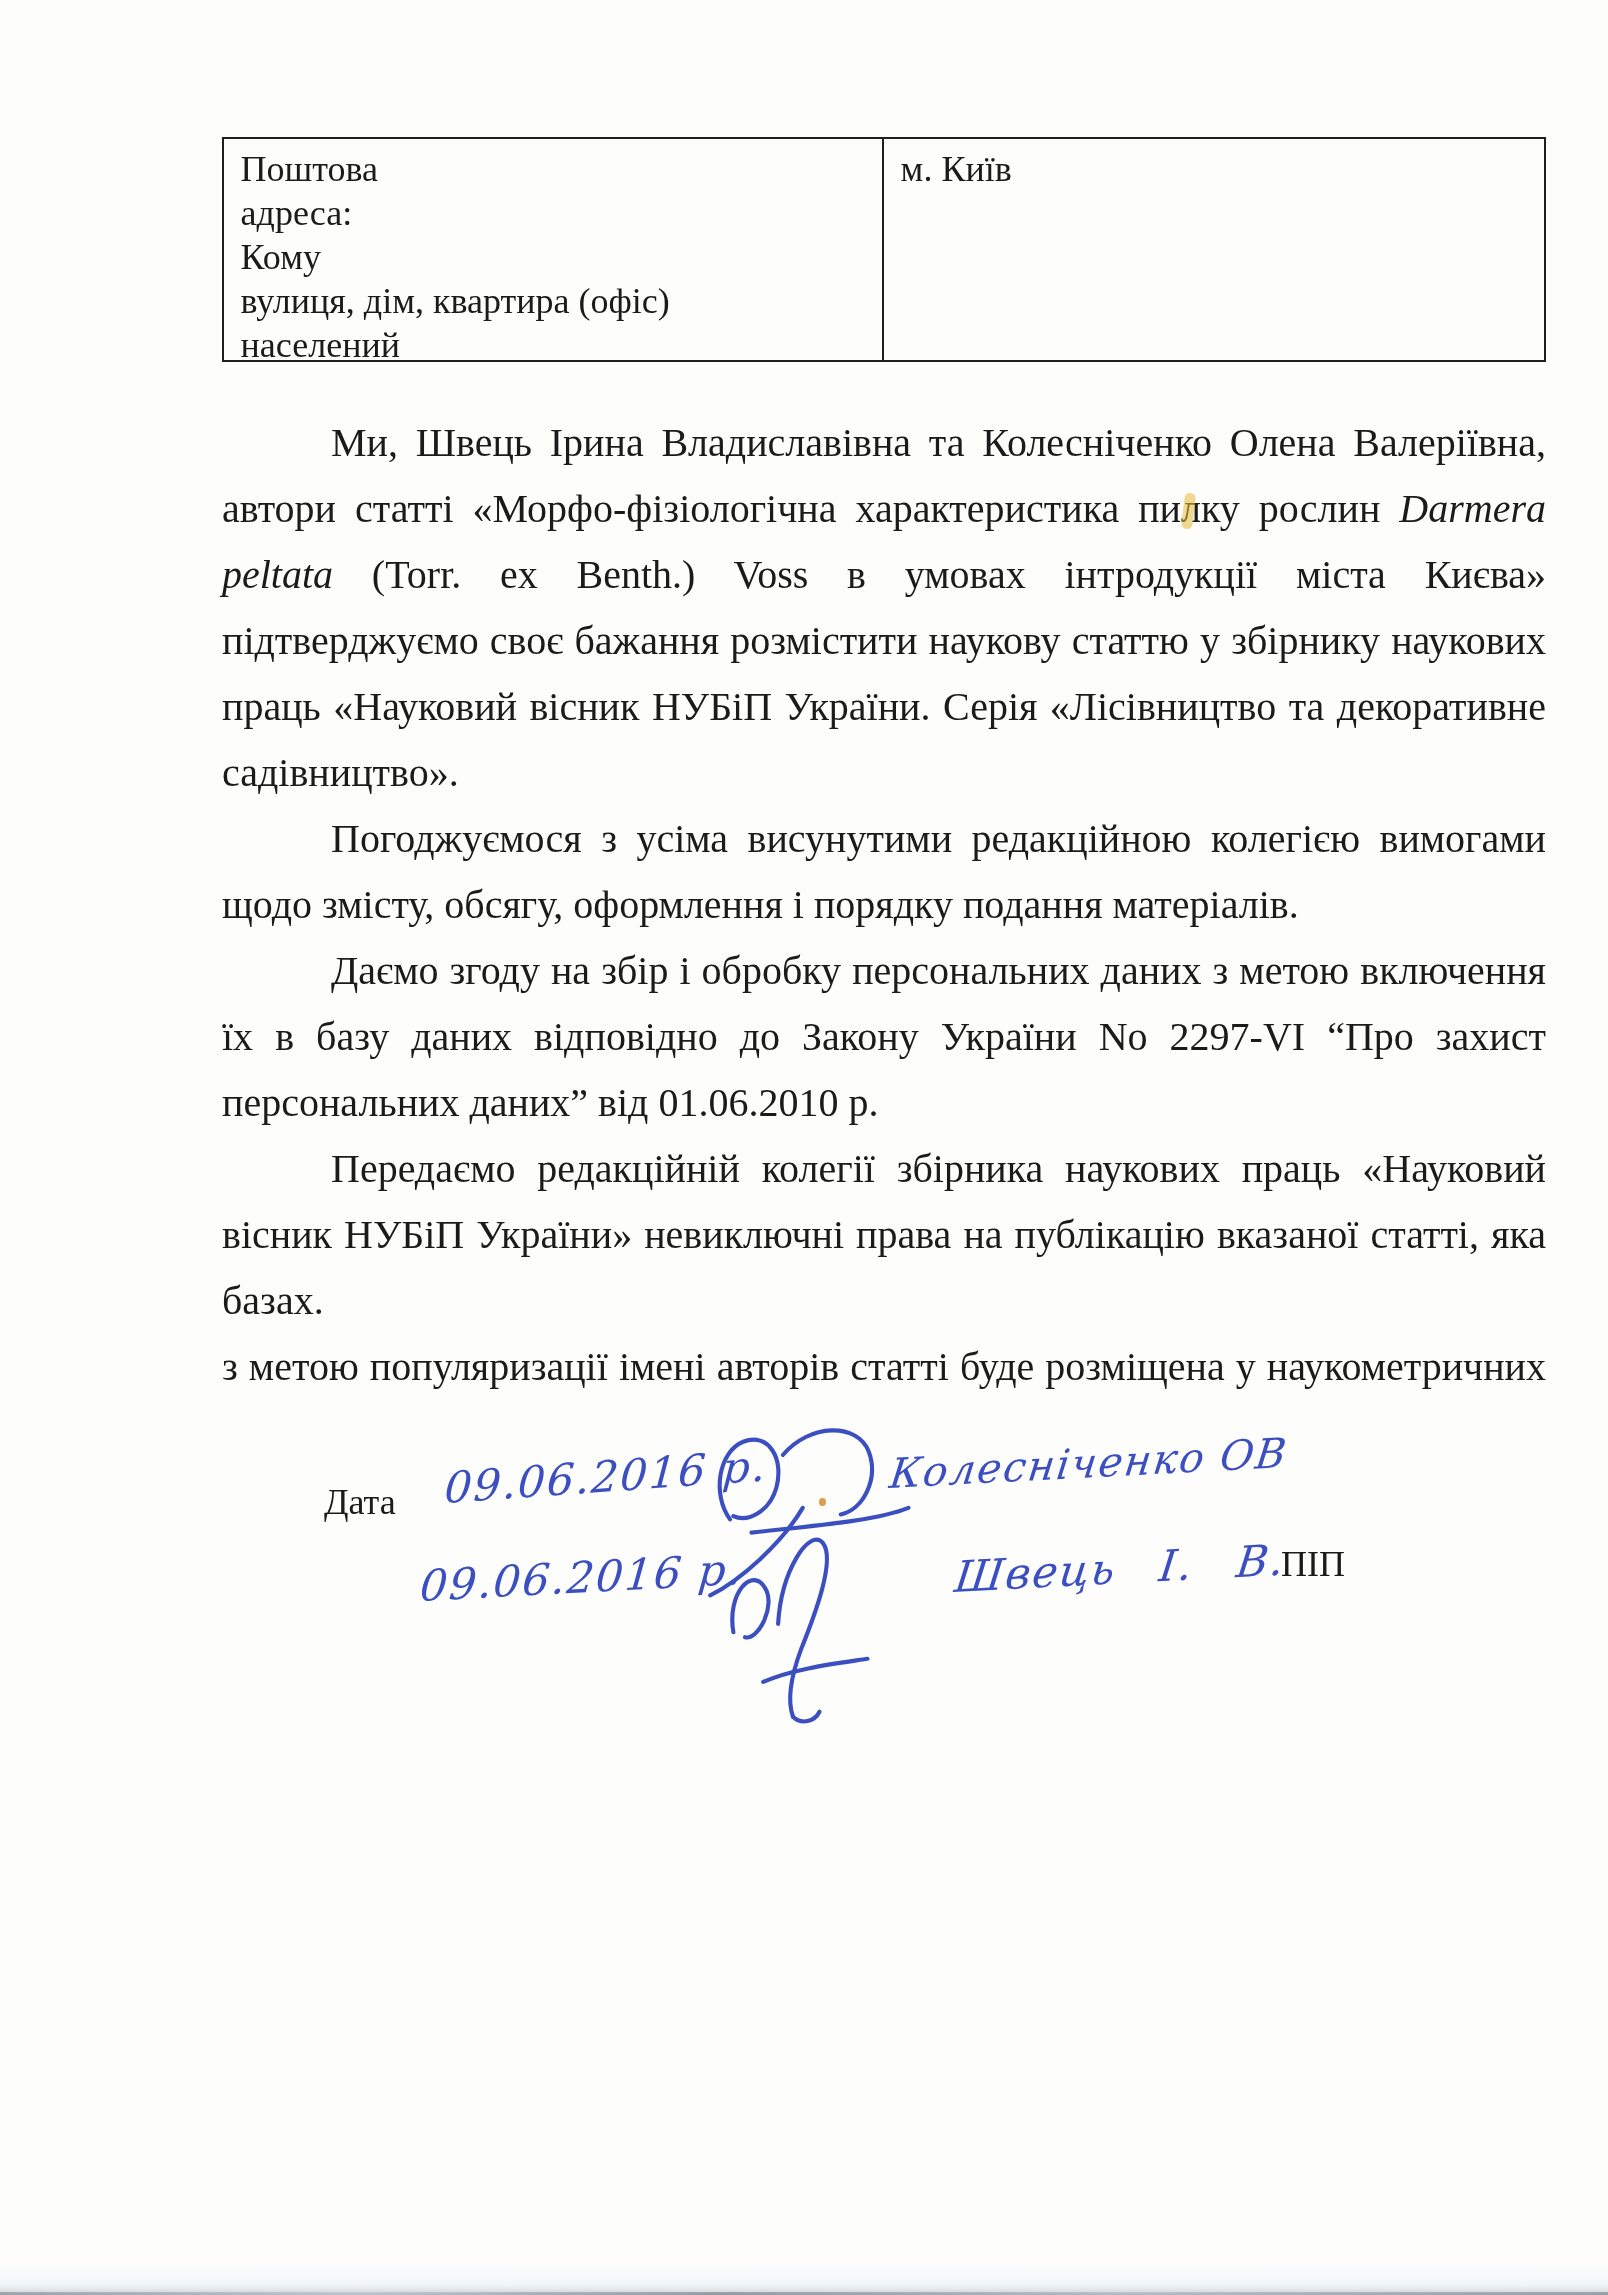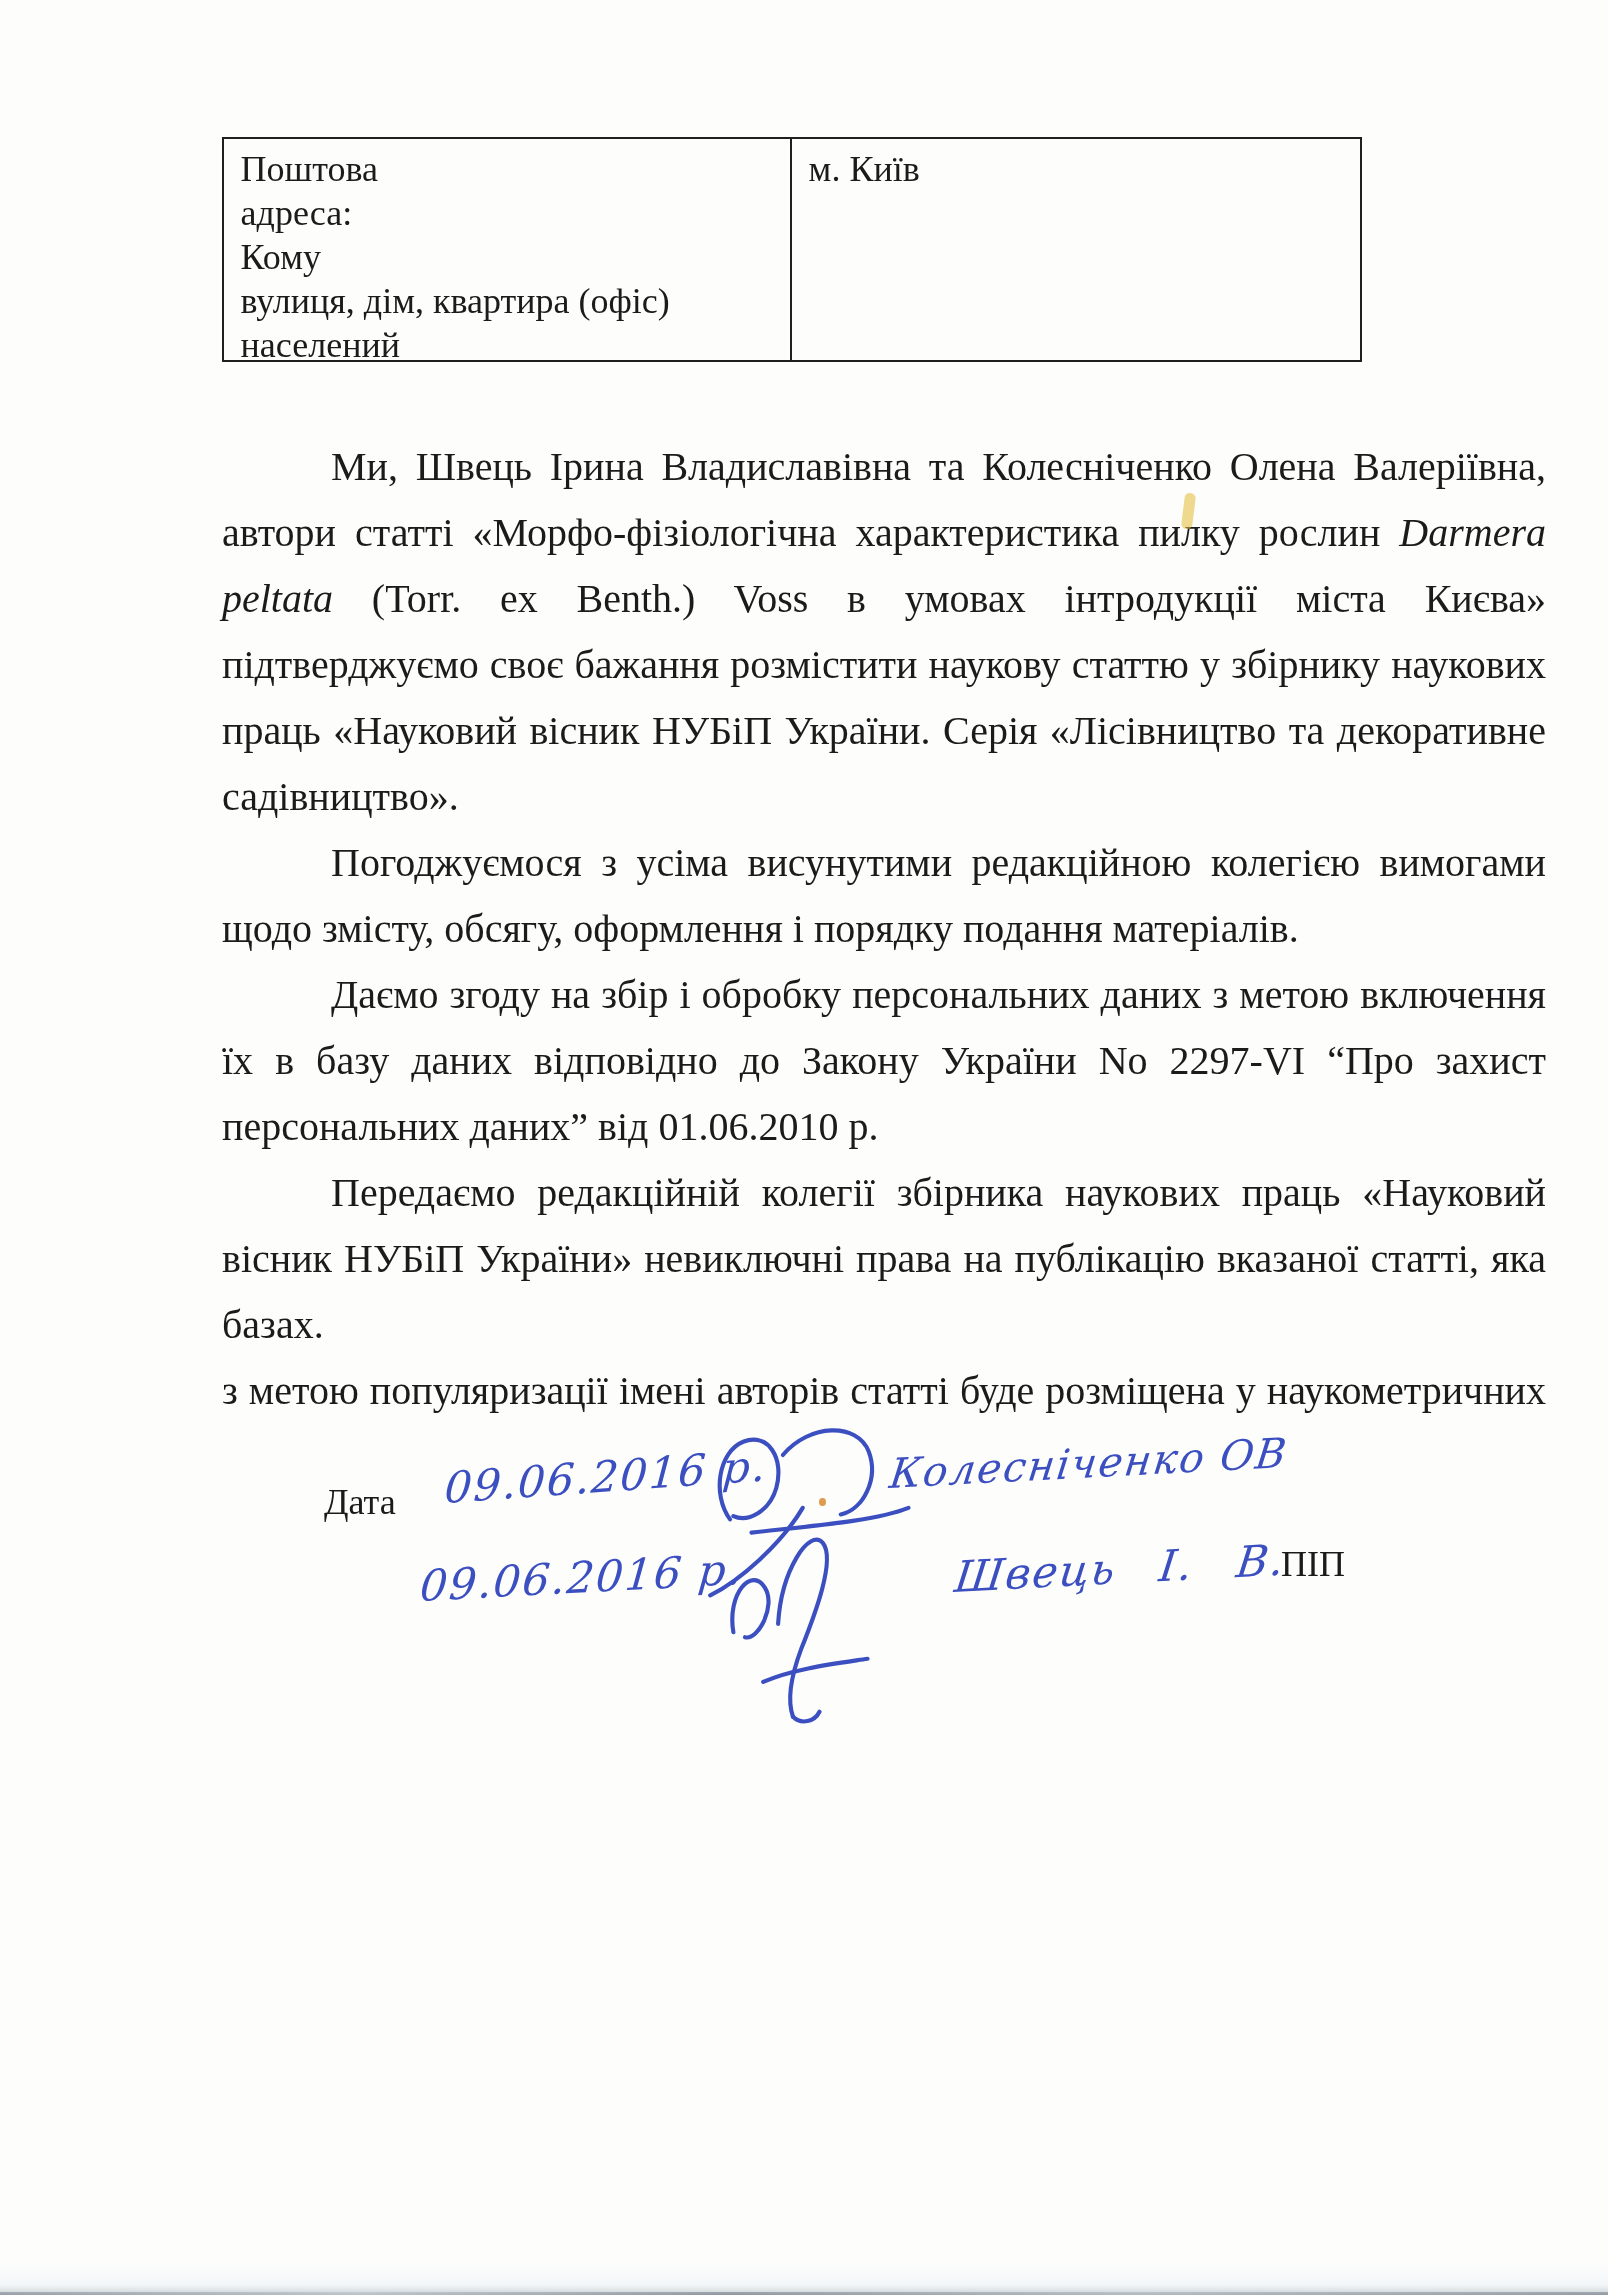--- a/index.html
+++ b/index.html
@@ -14,35 +14,35 @@
     width:1609px;height:2295px;
     background:var(--paper);
     overflow:hidden;
     font-family:"Liberation Serif","DejaVu Serif",serif;
     color:var(--text);
   }
 
   
   .addr-table{
     position:absolute;left:222px;top:137px;
-    width:1140px;height:225px;
+    width:1324px;height:225px;
     border:2.5px solid var(--border);
     display:flex;
     box-sizing:border-box;
   }
   .addr-cell{box-sizing:border-box;padding:8.3px 16.6px 0 16.6px;}
   .addr-cell.left{width:50%;border-right:2.5px solid var(--border);}
   .addr-cell.right{width:50%;}
   .cell-line{
     font-size:36px;line-height:44px;white-space:nowrap;
   }
 
   
   .letter-body{
-    position:absolute;left:222px;top:434px;width:1324px;
+    position:absolute;left:222px;top:410px;width:1324px;
     font-size:40px;color:var(--text);
   }
   .line{
     height:66px;line-height:66px;
     text-align:justify;text-align-last:justify;
     white-space:normal;
   }
   .line.last{text-align-last:left;}
   .line.indent{text-indent:109px;}
   .line .it{font-style:italic;}

